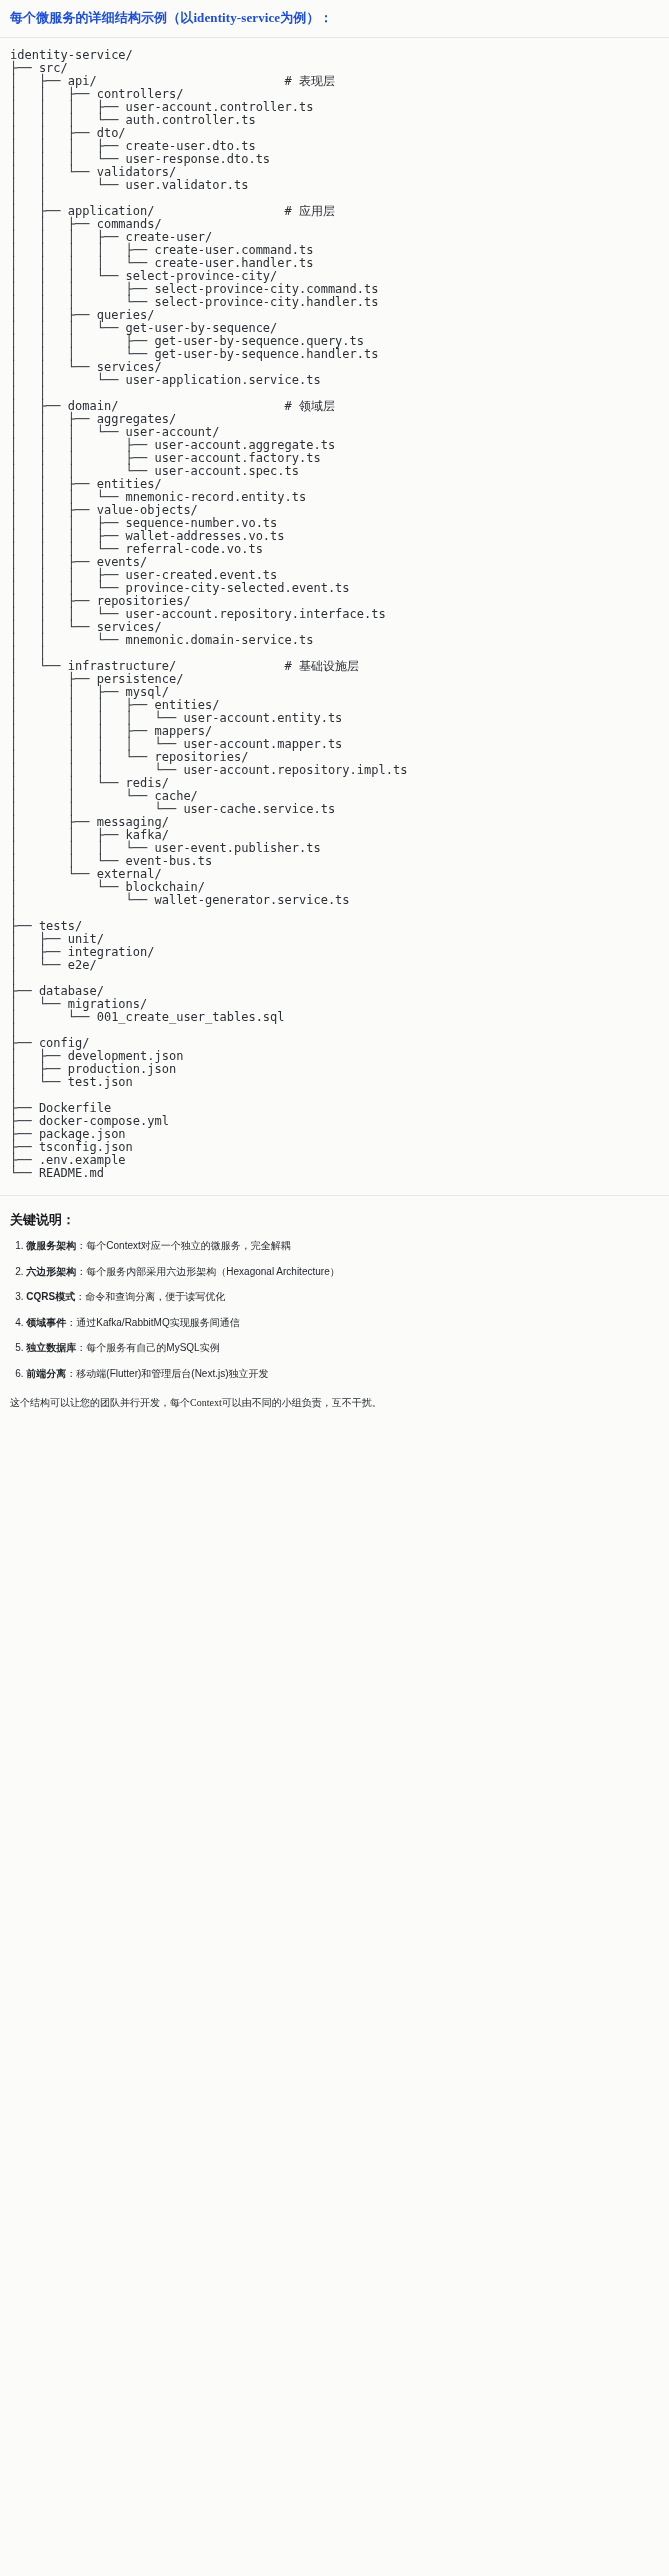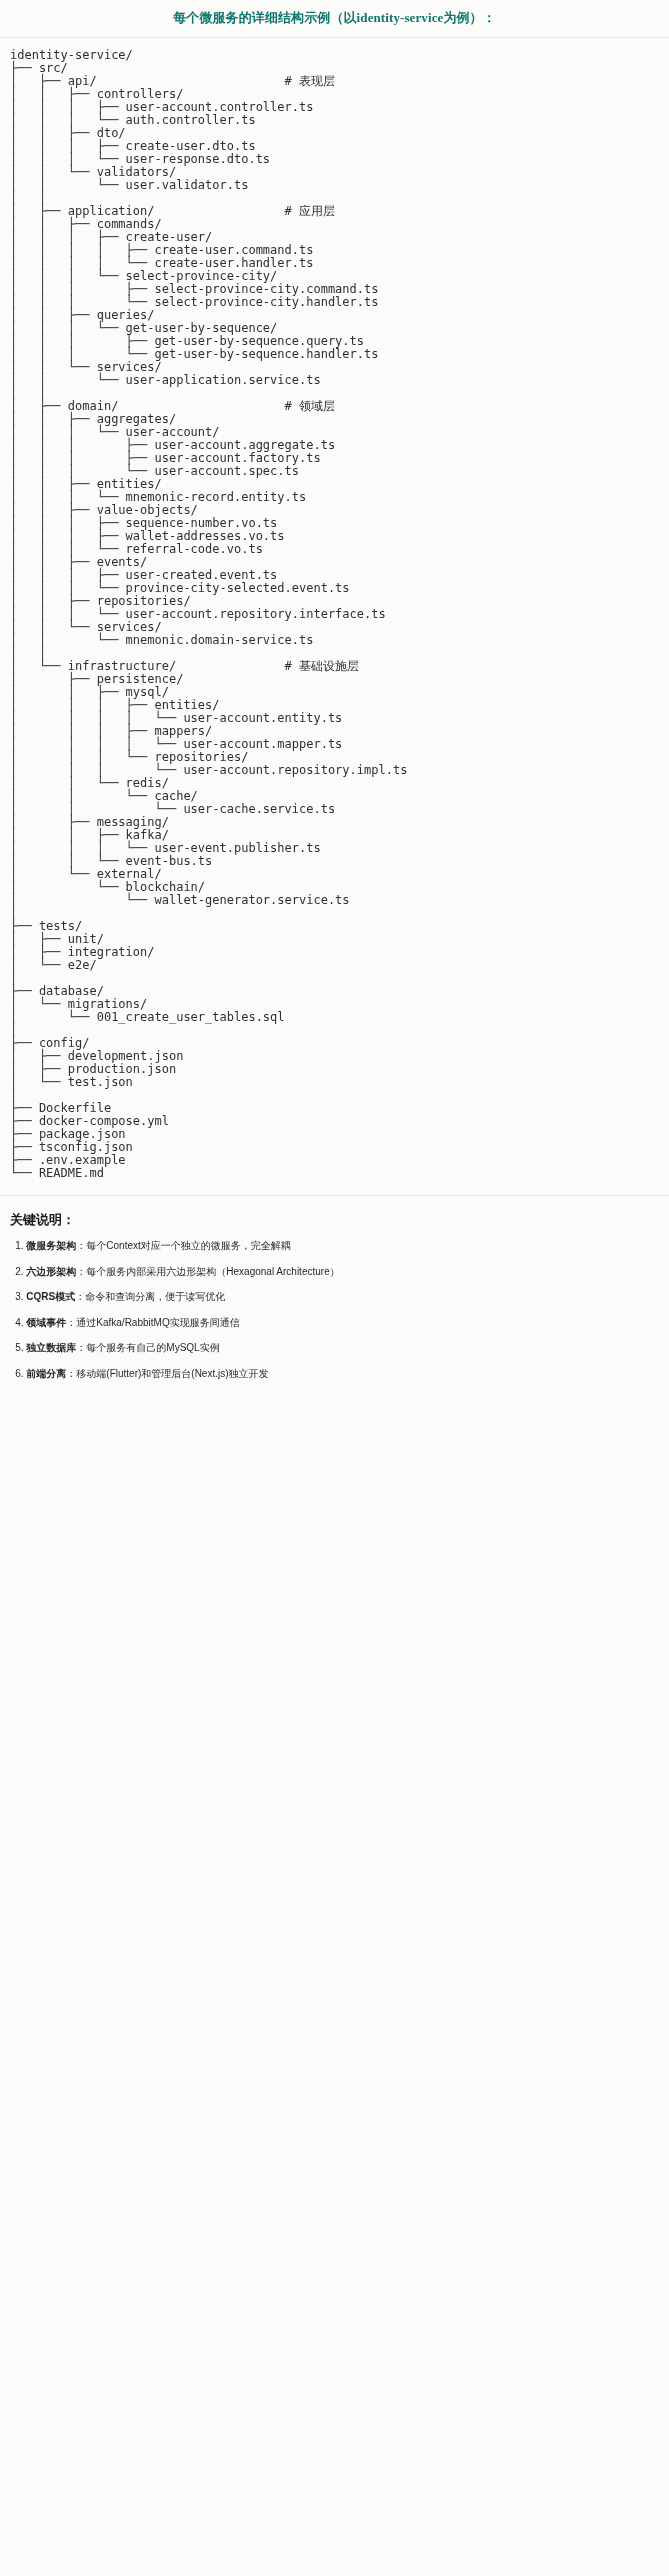--- a/index.html
+++ b/index.html
@@ -25,23 +25,22 @@
     padding: 8.8px 10px 10px 10px;
     border-bottom: 0.6px solid #e6e6e2;
     background: #fbfbf9;
   }
   .title {
     font-family: "Liberation Serif", "DejaVu Serif", serif;
     font-weight: bold;
     font-size: 13px;
     line-height: 1.4;
     letter-spacing: 0.1px;
-    color: #0f766e;
-    margin: 0;
-    text-align: center;
+    color: #1d4ed8;
+    margin: 0;
   }
   
   .tree-block {
     padding: 11.3px 10px 8.8px 10px;
     background: #fbfbf9;
   }
   pre.tree {
     margin: 0;
     font-family: "DejaVu Sans Mono", "Liberation Mono", monospace;
     font-size: 12px;
@@ -209,16 +208,17 @@
         <span class="nb">领域事件</span><span>：</span><span>通过Kafka/RabbitMQ实现服务间通信</span>
       </li>
       <li>
         <span class="nb">独立数据库</span><span>：</span><span>每个服务有自己的MySQL实例</span>
       </li>
       <li>
         <span class="nb">前端分离</span><span>：</span><span>移动端(Flutter)和管理后台(Next.js)独立开发</span>
       </li>
     </ol>
 
+    <p class="closing">这个结构可以让您的团队并行开发，每个Context可以由不同的小组负责，互不干扰。</p>
   </div>
 
 </div>
 
 
 </body></html>

